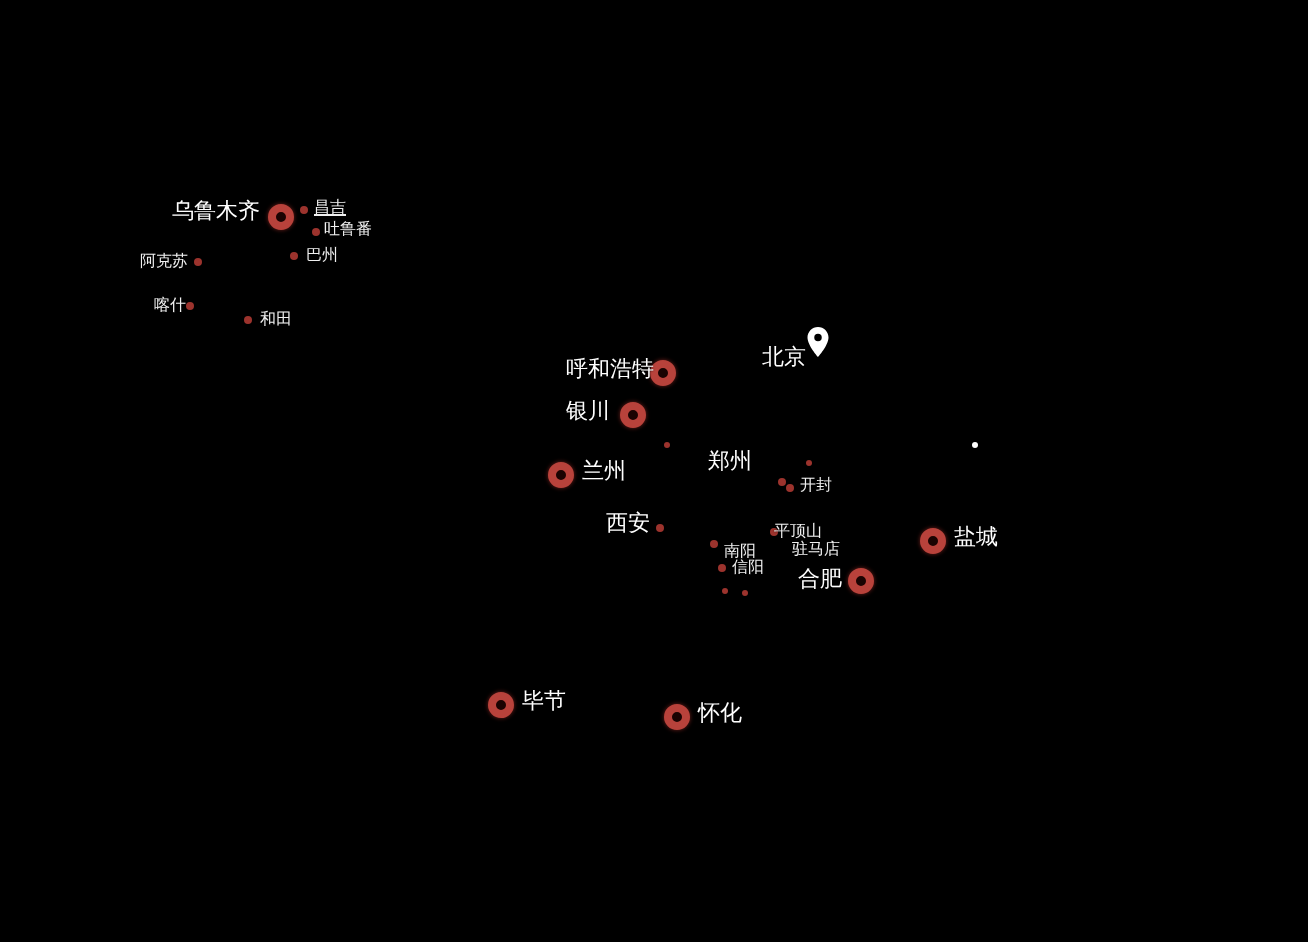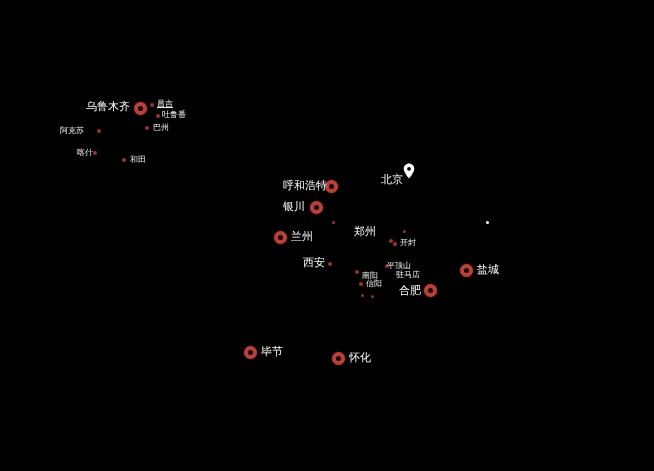--- a/index.html
+++ b/index.html
@@ -63,21 +63,21 @@
 
 <span class="marker ring" style="left: 133.5px; top: 101.5px; border-color: rgb(184, 66, 59);"></span>
     <span class="city-label major" style="left: 86px; top: 101px;">乌鲁木齐</span>
     <span class="marker dot" style="left: 150px; top: 103px; background: rgb(156, 51, 45);"></span>
     <span class="city-label minor" style="left: 157px; top: 100px; text-decoration: underline;">昌吉</span>
     <span class="marker dot" style="left: 156px; top: 114px; background: rgb(156, 51, 45);"></span>
     <span class="city-label minor" style="left: 162px; top: 111px;">吐鲁番</span>
     <span class="marker dot" style="left: 145px; top: 126px; background: rgb(156, 51, 45);"></span>
     <span class="city-label minor" style="left: 153px; top: 124px;">巴州</span>
     <span class="marker dot" style="left: 97px; top: 129px; background: rgb(156, 51, 45);"></span>
-    <span class="city-label minor" style="left: 60px; top: 127px; font-family: Liberation Serif, serif;">阿克苏</span>
+    <span class="city-label minor" style="left: 70px; top: 127px; font-family: Liberation Serif, serif;">阿克苏</span>
     <span class="marker dot" style="left: 93px; top: 151px; background: rgb(156, 51, 45);"></span>
     <span class="city-label minor" style="left: 77px; top: 149px;">喀什</span>
     <span class="marker dot" style="left: 122px; top: 158px; background: rgb(156, 51, 45);"></span>
     <span class="city-label minor" style="left: 130px; top: 156px;">和田</span>
     <span class="marker ring" style="left: 324.5px; top: 179.5px; border-color: rgb(184, 66, 59);"></span>
     <span class="city-label major" style="left: 283px; top: 180px;">呼和浩特</span>
     <span class="marker ring" style="left: 309.5px; top: 200.5px; border-color: rgb(184, 66, 59);"></span>
     <span class="city-label major" style="left: 283px; top: 201px;">银川</span>
     <span class="marker ring" style="left: 273.5px; top: 230.5px; border-color: rgb(184, 66, 59);"></span>
     <span class="city-label major" style="left: 291px; top: 231px; text-align: center;">兰州</span>

